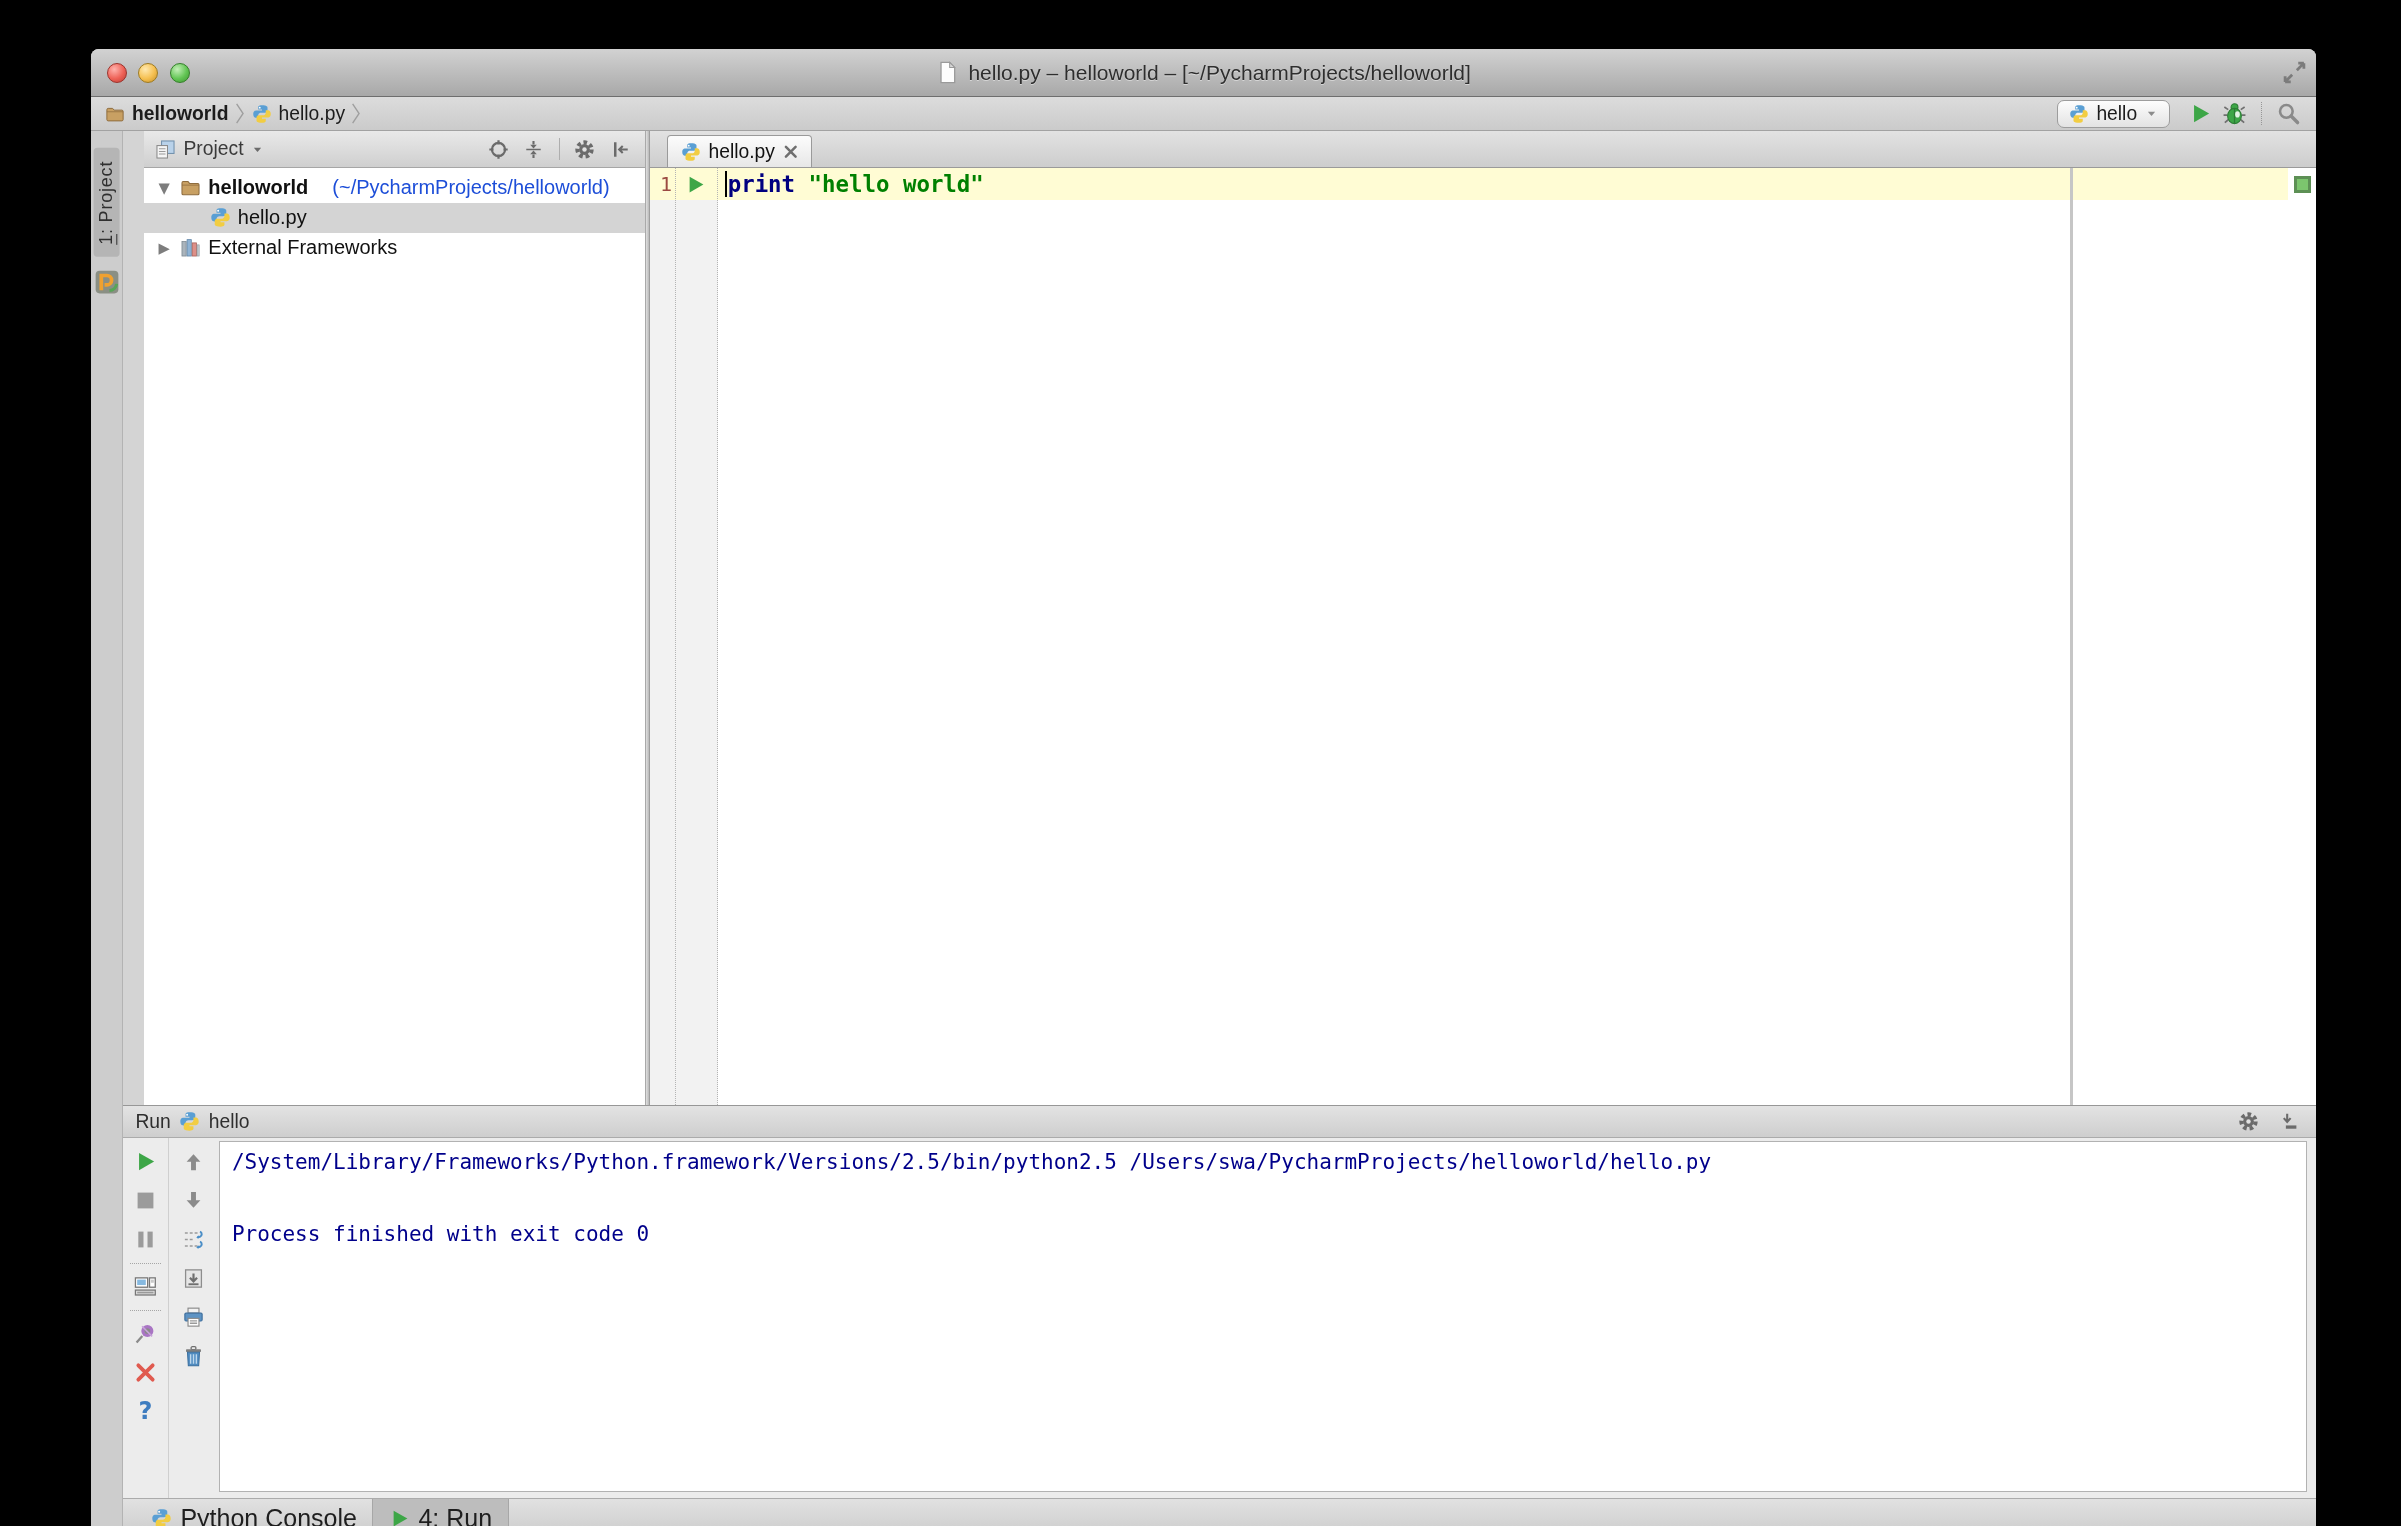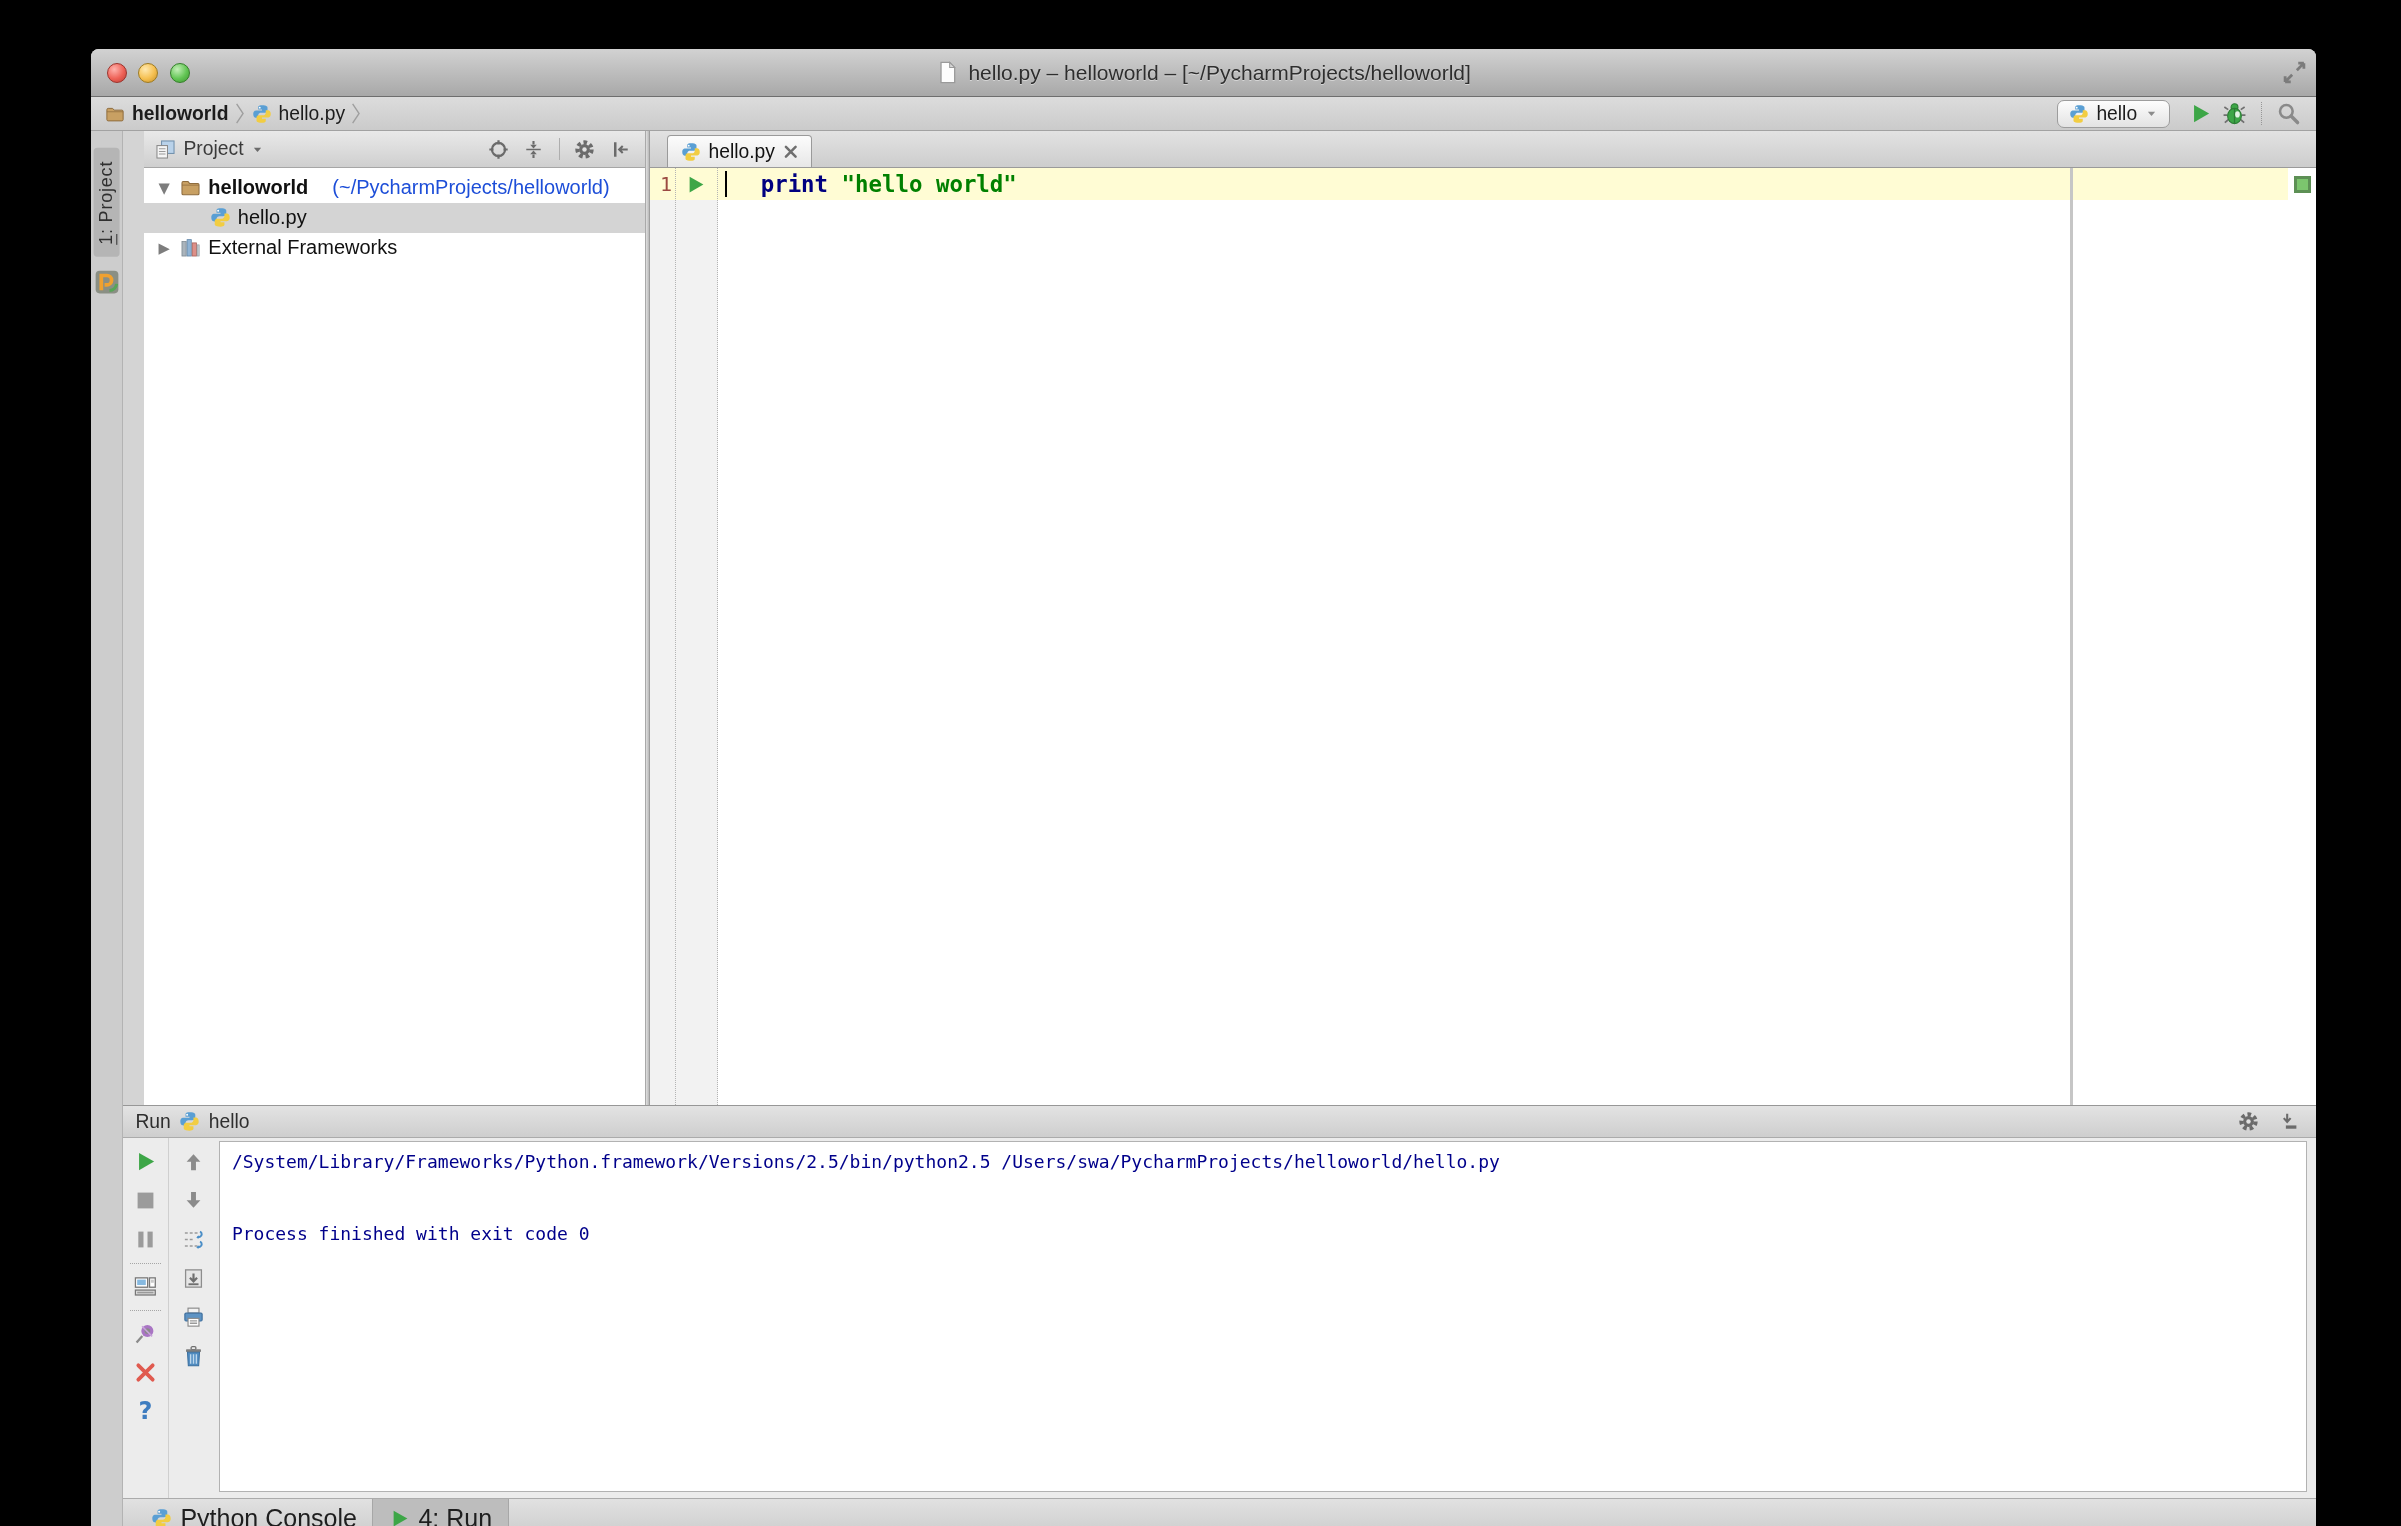--- a/index.html
+++ b/index.html
@@ -102,21 +102,21 @@
   .gutter::after{content:"";position:absolute;top:0;bottom:0;right:0;border-left:0.8px dotted #b4b4b4;z-index:2;}
   .gutter-line1{height:32px;background:#fffcd4;display:flex;align-items:center;}
   .ln{width:21.6px;text-align:right;font-family:"DejaVu Sans Mono",monospace;font-size:20px;color:#9b4a42;}
   .g-run{flex:1;display:flex;justify-content:center;align-items:center;}
   .g-run svg{width:21px;height:21px;color:#3da647;}
   .code-area{flex:1;position:relative;min-width:0;}
   .margin-guide{position:absolute;top:0;bottom:0;left:1352px;width:2.3px;background:#c6c6c6;}
   .cur-line{position:relative;height:32px;background:#fffcd4;display:flex;align-items:center;padding-left:6.2px;
     font-family:"DejaVu Sans Mono",monospace;font-size:22.4px;font-weight:bold;white-space:pre;}
   .caret{display:inline-block;width:2.3px;height:25.5px;background:#000;margin-right:0.8px;}
-  .kw{color:#000080;padding-left:33px;}
+  .kw{color:#000080;}
   .str{color:#008000;}
   .error-stripe{flex:none;width:28px;background:#fff;display:flex;justify-content:center;align-items:flex-start;padding-top:7.7px;}
   .inspect-sq{width:17px;height:17px;background:#7cc56e;border:3.1px solid #5d9055;}
 
   
   .run-panel{flex:none;height:393px;display:flex;flex-direction:column;border-top:0.8px solid #979797;}
   .run-header{
     flex:none;height:32px;display:flex;align-items:center;gap:8.5px;padding:0 12.4px;
     background:linear-gradient(#e3e3e3,#cecece);border-bottom:0.8px solid #ababab;font-size:19.3px;color:#2e2e2e;
   }
@@ -128,21 +128,21 @@
   .rt-col{flex:none;display:flex;flex-direction:column;align-items:center;padding-top:10.8px;gap:13px;}
   .rt-outer{width:45px;}
   .rt-inner{width:49px;border-left:0.8px solid #cfcfcf;}
   .rt-btn{width:26px;height:26px;display:flex;align-items:center;justify-content:center;}
   .rt-btn svg{width:23px;height:23px;}
   .dot-sep{width:31px;border-top:1.5px dotted #a6a6a6;margin:-3.1px 0;}
   .c-green{color:#3da647;} .c-gray{color:#9b9b9b;} .c-darkgray{color:#8b8b8b;}
   .c-red{color:#e05a4f;} .c-blue-help{color:#3e7dc0;font-size:24px;font-weight:bold;}
   .console{
     flex:1;margin:3.1px 9.3px 6.2px 1.5px;background:#fff;border:0.8px solid #b2b2b2;
-    padding:7.7px 12.4px;font-family:"DejaVu Sans Mono",monospace;font-size:18px;overflow:hidden;
+    padding:7.7px 12.4px;font-family:"DejaVu Sans Mono",monospace;font-size:21px;overflow:hidden;
   }
   .console-line{line-height:24px;white-space:pre;min-height:24px;}
   .cl-blue{color:#00008b;}
   .cl-black{color:#000;}
   .gap-above{margin-top:48px;}
 
   
   .bottom-bar{
     flex:none;height:39px;display:flex;align-items:stretch;padding-left:12.4px;
     background:linear-gradient(#e1e1e1,#cccccc);border-top:0.8px solid #ababab;font-size:25px;color:#1e1e1e;

